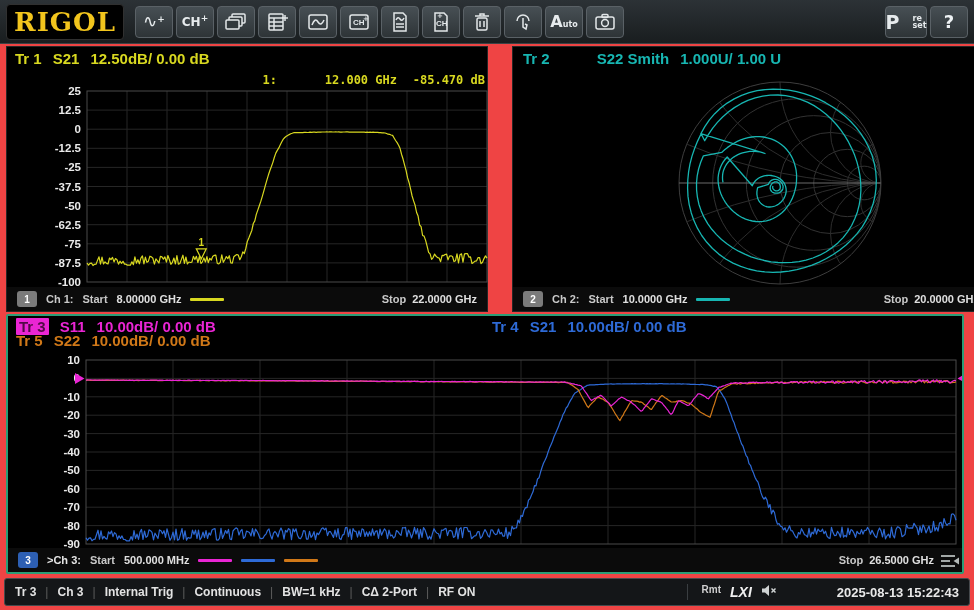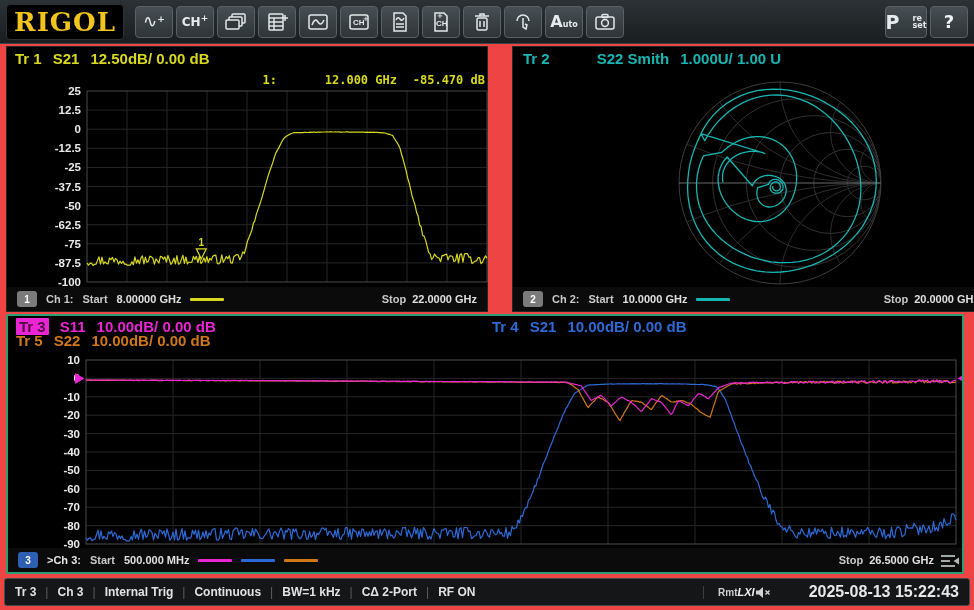--- a/index.html
+++ b/index.html
@@ -47,24 +47,24 @@
   .swatch{width:34px;height:3px;border-radius:1px;display:inline-block;}
   .stopgrp{margin-left:auto;display:flex;gap:6px;text-align:right;}
   .chbar3 .stopgrp{margin-right:18px;}
   .menu-ico{position:absolute;right:2px;bottom:3px;}
   
   .statusbar{position:absolute;left:4px;top:578px;width:966px;height:28px;box-sizing:border-box;
              background:#141618;border:1px solid #45494c;border-radius:3px;display:flex;
              align-items:center;font-size:12px;font-weight:bold;color:#e3e3e3;padding:0 10px;}
   .sb-sep{color:#5d5d5d;margin:0 9px;font-weight:normal;}
   .sb-right{margin-left:auto;display:flex;align-items:center;}
-  .sb-flags{display:flex;align-items:center;border-left:1px solid #3a3e41;padding:0 14px;margin-left:36px;}
+  .sb-flags{display:flex;gap:9px;border-left:1px solid #3a3e41;padding:0 14px;margin-left:36px;}
   .sb-rmt{font-size:10px;color:#cfcfcf;}
-  .sb-lxi{font-style:italic;font-size:11px;color:#f0f0f0;}
-  .sb-time{margin-left:24px;font-size:16px;color:#e8e8e8;}
+  .sb-lxi{font-style:italic;font-size:14px;color:#f0f0f0;}
+  .sb-time{margin-left:46px;font-size:13px;color:#e8e8e8;}
 </style>
 </head>
 <body>
 
 <div class="screen">
 
   <div class="toolbar">
     <div class="logo">RIGOL</div>
 
     <button class="tbtn">

